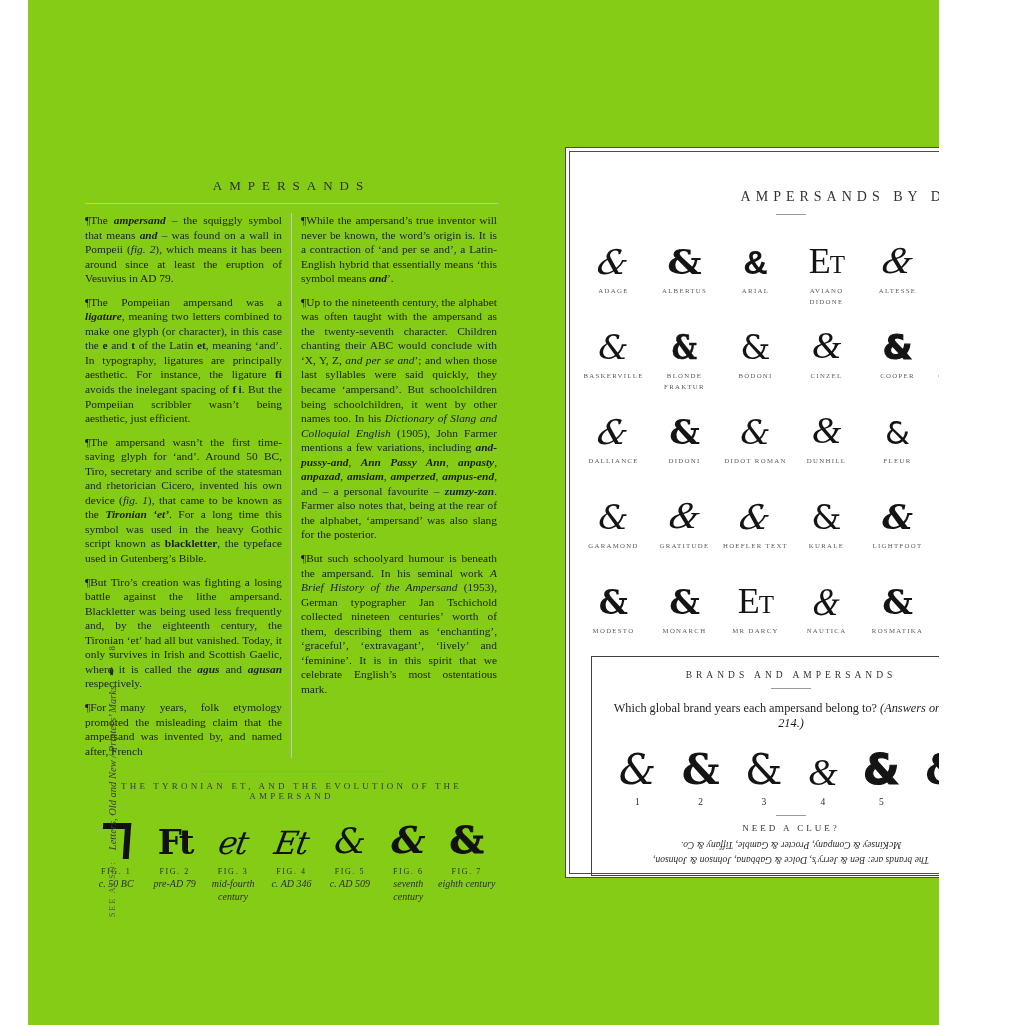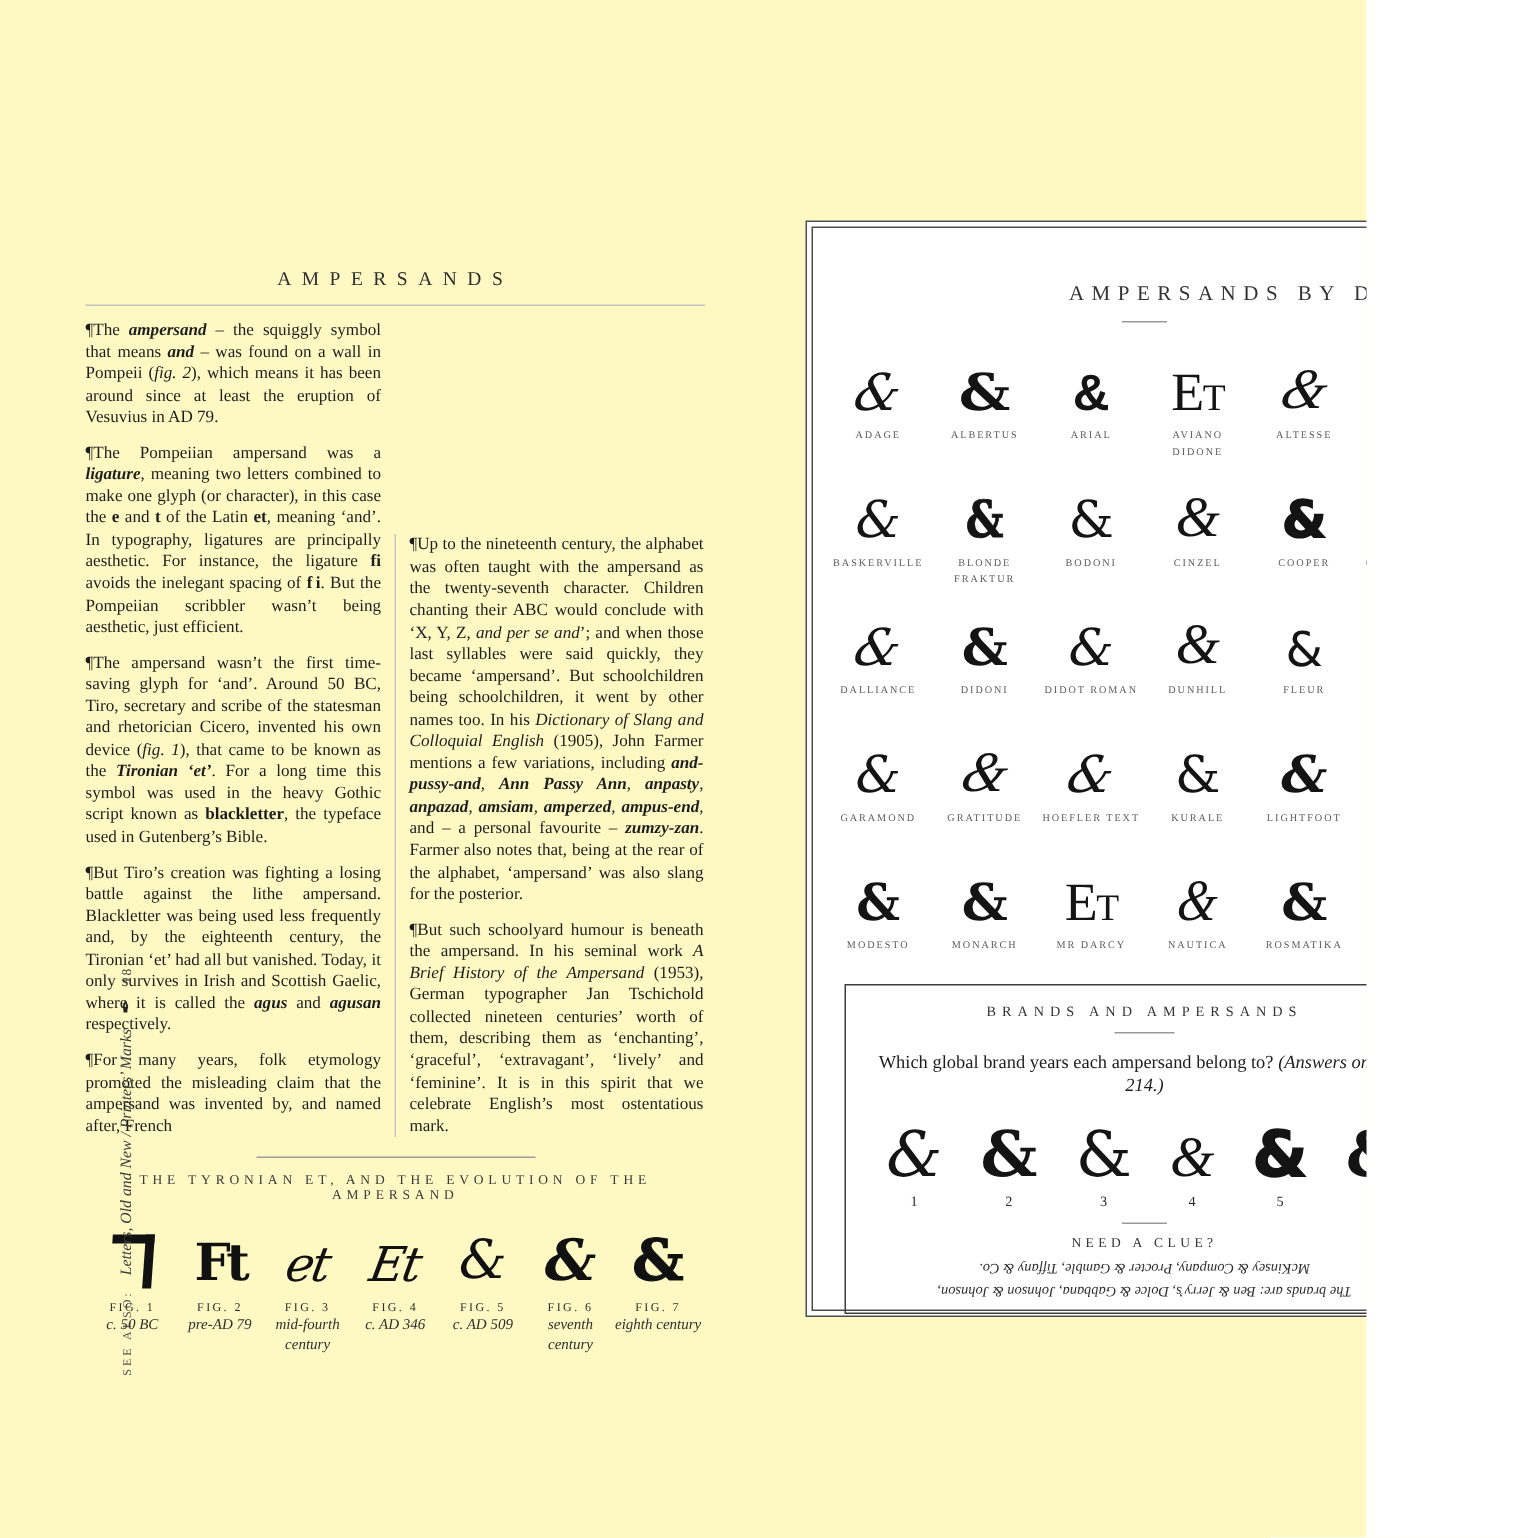--- a/index.html
+++ b/index.html
@@ -1,24 +1,24 @@
 <!DOCTYPE html>
 <html lang="en"><head>
 <meta charset="utf-8">
 <style>
   html,body{margin:0;padding:0;background:#fff;}
-  .canvas{position:relative;width:911px;height:1025px;background:#fef9c3;overflow:hidden;
-          font-family:"Liberation Serif",serif;color:#1d1d1d;}
+  .canvas{position:relative;width:911px;height:1025px;background:#84cc16;overflow:hidden;
+          font-family:"Liberation Serif",serif;color:#1d1d1d;margin-left:28px;}
 
   
   .left-page{position:absolute;left:57px;top:178px;width:413px;}
   .page-title{text-align:center;font-size:13px;letter-spacing:7px;color:#2e2e2e;
               font-family:"Liberation Serif",serif;margin:0 0 9px 0;font-weight:normal;}
   .title-rule{border:0;border-top:1px solid #c2c2c2;margin:0 0 0 0;}
-  .cols{display:flex;margin-top:9px;align-items:flex-end;}
+  .cols{display:flex;margin-top:9px;}
   .col{width:206px;box-sizing:border-box;font-size:11.4px;line-height:14.55px;
        text-align:justify;color:#1d1d1d;}
   .col1{padding-right:9px;}
   .col2{padding-left:9px;border-left:1px solid #c6c6c6;}
   .col p{margin:0 0 9px 0;}
   .col p:last-child{margin-bottom:0;}
   .col i{font-style:italic;} .col b{font-weight:bold;}
 
   
   .fig-section{margin-top:13px;}
@@ -106,20 +106,21 @@
     <hr class="title-rule">
     <div class="cols">
       <div class="col col1" id="col1">
           <p>¶The <b><i>ampersand</i></b> – the squiggly symbol that means <b><i>and</i></b> – was found on a wall in Pompeii (<i>fig. 2</i>), which means it has been around since at least the eruption of Vesuvius in AD 79.</p>
           <p>¶The Pompeiian ampersand was a <b><i>ligature</i></b>, meaning two letters combined to make one glyph (or character), in this case the <b>e</b> and <b>t</b> of the Latin <b>et</b>, meaning ‘and’. In typography, ligatures are principally aesthetic. For instance, the ligature <b>fi</b> avoids the inelegant spacing of <b>f i</b>. But the Pompeiian scribbler wasn’t being aesthetic, just efficient.</p>
           <p>¶The ampersand wasn’t the first time-saving glyph for ‘and’. Around 50 BC, Tiro, secretary and scribe of the statesman and rhetorician Cicero, invented his own device (<i>fig. 1</i>), that came to be known as the <b><i>Tironian ‘et’</i></b>. For a long time this symbol was used in the heavy Gothic script known as <b>blackletter</b>, the typeface used in Gutenberg’s Bible.</p>
           <p>¶But Tiro’s creation was fighting a losing battle against the lithe ampersand. Blackletter was being used less frequently and, by the eighteenth century, the Tironian ‘et’ had all but vanished. Today, it only survives in Irish and Scottish Gaelic, where it is called the <b><i>agus</i></b> and <b><i>agusan</i></b> respectively.</p>
           <p>¶For many years, folk etymology promoted the misleading claim that the ampersand was invented by, and named after, French</p>
         </div>
       <div class="col col2" id="col2">
+          <p>¶While the ampersand’s true inventor will never be known, the word’s origin is. It is a contraction of ‘and per se and’, a Latin-English hybrid that essentially means ‘this symbol means <b><i>and</i></b>’.</p>
           <p>¶Up to the nineteenth century, the alphabet was often taught with the ampersand as the twenty-seventh character. Children chanting their ABC would conclude with ‘X, Y, Z, <i>and per se and</i>’; and when those last syllables were said quickly, they became ‘ampersand’. But schoolchildren being schoolchildren, it went by other names too. In his <i>Dictionary of Slang and Colloquial English</i> (1905), John Farmer mentions a few variations, including <b><i>and-pussy-and</i></b>, <b><i>Ann Passy Ann</i></b>, <b><i>anpasty</i></b>, <b><i>anpazad</i></b>, <b><i>amsiam</i></b>, <b><i>amperzed</i></b>, <b><i>ampus-end</i></b>, and – a personal favourite – <b><i>zumzy-zan</i></b>. Farmer also notes that, being at the rear of the alphabet, ‘ampersand’ was also slang for the posterior.</p>
           <p>¶But such schoolyard humour is beneath the ampersand. In his seminal work <i>A Brief History of the Ampersand</i> (1953), German typographer Jan Tschichold collected nineteen centuries’ worth of them, describing them as ‘enchanting’, ‘graceful’, ‘extravagant’, ‘lively’ and ‘feminine’. It is in this spirit that we celebrate English’s most ostentatious mark.</p>
         </div>
     </div>
 
     <div class="fig-section">
       <hr class="fig-rule">
       <p class="fig-heading">THE TYRONIAN ET, AND THE EVOLUTION OF THE AMPERSAND</p>
       <div class="fig-row" id="fig-row">
           <div class="fig-item">

